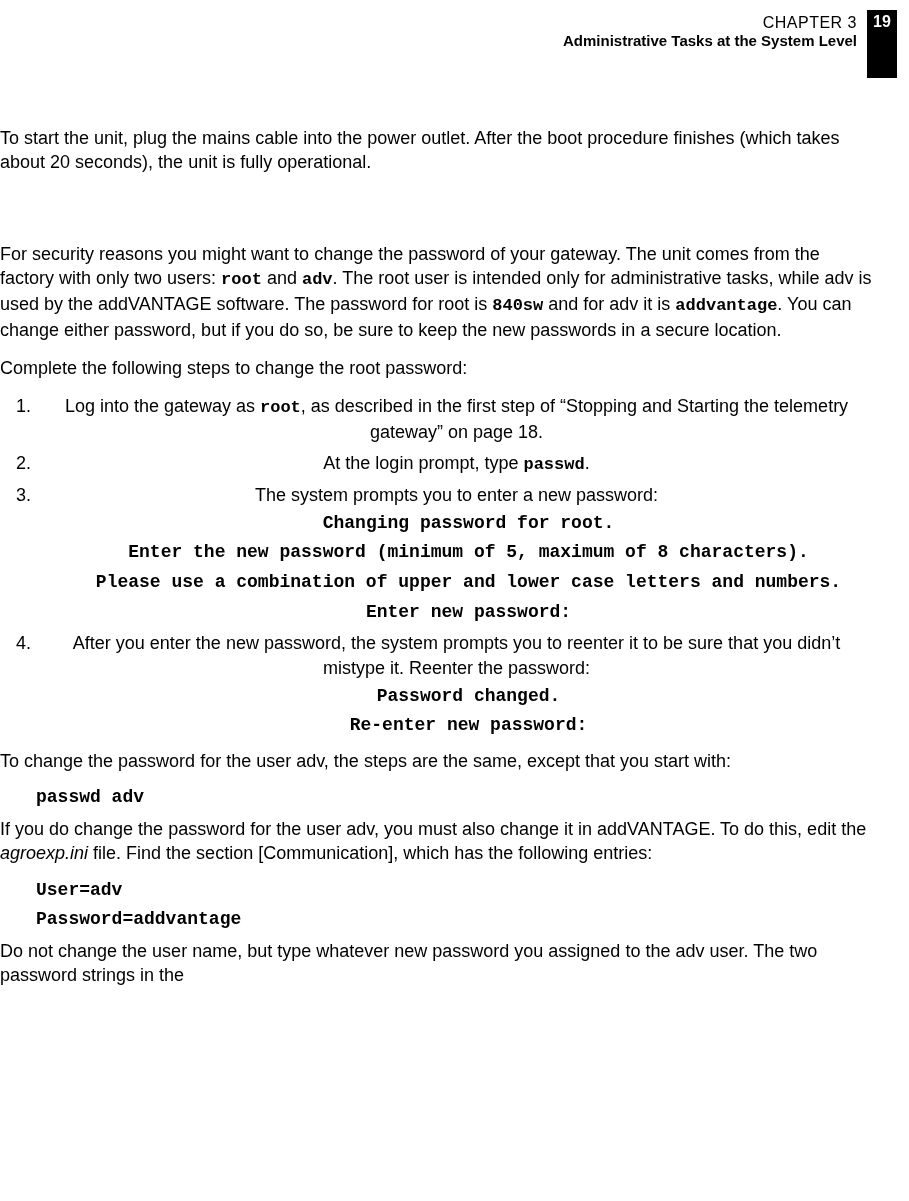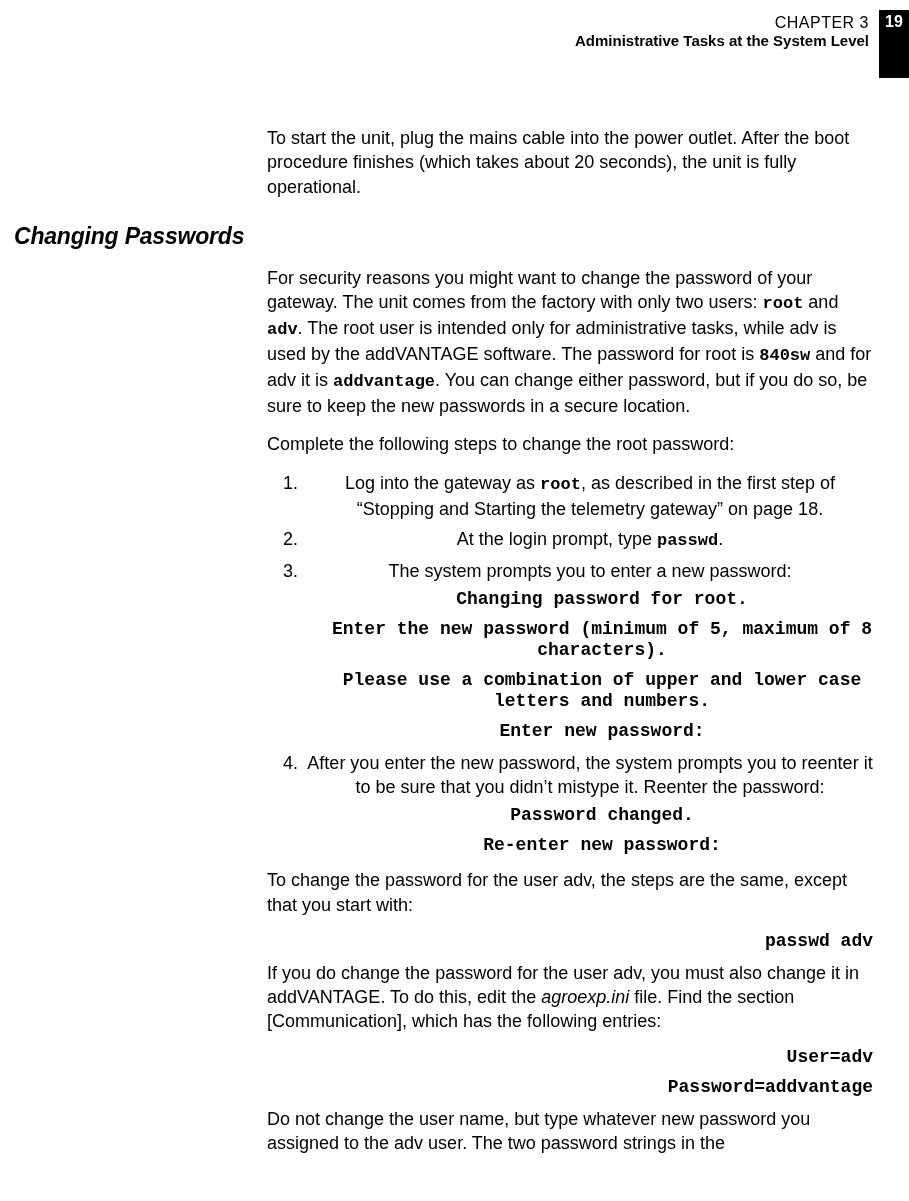--- a/index.html
+++ b/index.html
@@ -14,21 +14,21 @@
   .page {
     position: relative;
     width: 909px;
     min-height: 1201px;
     padding: 0;
     box-sizing: border-box;
   }
   .header-area {
     position: relative;
     height: 56px;
-    margin-right: 0;
+    margin-right: 12px;
     margin-left: 0;
     padding-top: 10px;
   }
   .chapter-line {
     display: flex;
     align-items: stretch;
     justify-content: flex-end;
   }
   .chapter-label {
     font-size: 16px;
@@ -51,21 +51,20 @@
   }
   .subtitle {
     position: absolute;
     right: 40px;
     top: 32px;
     font-weight: 700;
     font-size: 15px;
     text-align: right;
   }
   .content {
-    padding-left: 267px;
     padding-right: 36px;
     padding-top: 60px;
     font-size: 18px;
     line-height: 1.35;
   }
   .para {
     margin: 0 0 14px 0;
   }
   h2.section-heading {
     margin: 22px 0 14px -253px;
@@ -93,21 +92,20 @@
   }
   .code-block {
     font-family: "Courier New", Courier, monospace;
     font-weight: 700;
     font-size: 18px;
     line-height: 1.2;
     margin: 6px 0 8px 24px;
   }
   .code-block.outer {
     margin-left: 36px;
-    text-align: right;
   }
   .code-line {
     margin-bottom: 8px;
   }
 </style>
 </head>
 <body>
 
 <div class="page">
 

